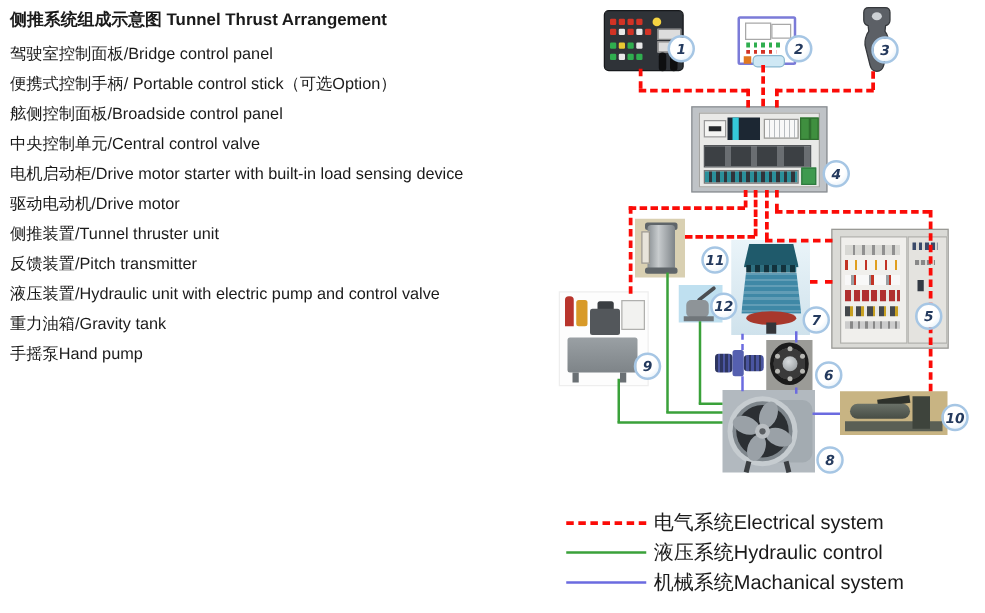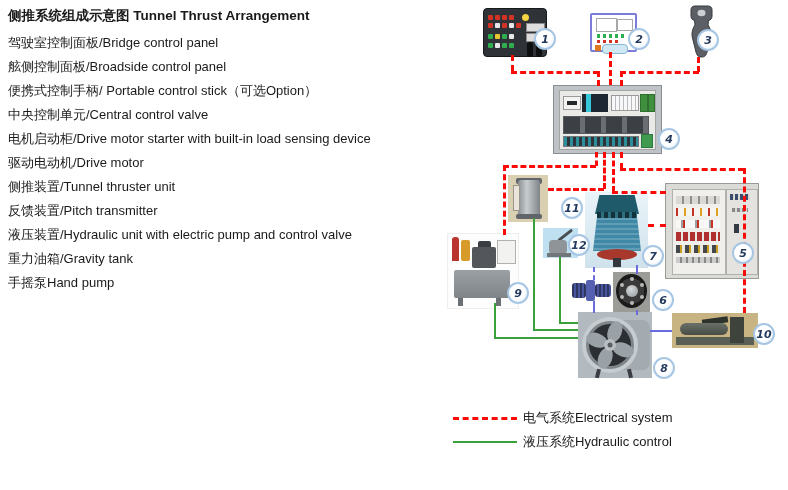--- a/index.html
+++ b/index.html
@@ -121,32 +121,32 @@
   .eq12-foot{position:absolute;left:4px;top:25px;width:24px;height:4px;background:#70767a;}
   .eq12-handle{position:absolute;left:16px;top:11px;width:18px;height:3px;background:#4a4e52;
                transform:rotate(-38deg);transform-origin:left bottom;border-radius:2px;}
   
   .legend{position:absolute;left:453px;top:406px;z-index:5;}
   .lgd-row{display:flex;align-items:center;height:24px;}
   .lgd-line{width:64px;margin-right:6px;}
   .ll-e{border-top:3px dashed #fb0b07;}
   .ll-h{border-top:2px solid #3aa13a;}
   .ll-m{border-top:2px solid #6b6be0;}
-  .lgd-label{font-size:13px;white-space:nowrap;}
+  .lgd-label{font-size:16px;white-space:nowrap;}
 </style>
 </head>
 <body>
 
 <div class="stage">
 
   <div class="title">侧推系统组成示意图 Tunnel Thrust Arrangement</div>
   <div class="clist">
     <div>驾驶室控制面板/Bridge control panel</div>
+    <div>便携式控制手柄/ Portable control stick（可选Option）</div>
     <div>舷侧控制面板/Broadside control panel</div>
-    <div>便携式控制手柄/ Portable control stick（可选Option）</div>
     <div>中央控制单元/Central control valve</div>
     <div>电机启动柜/Drive motor starter with built-in load sensing device</div>
     <div>驱动电动机/Drive motor</div>
     <div>侧推装置/Tunnel thruster unit</div>
     <div>反馈装置/Pitch transmitter</div>
     <div>液压装置/Hydraulic unit with electric pump and control valve</div>
     <div>重力油箱/Gravity tank</div>
     <div>手摇泵Hand pump</div>
   </div>
 
@@ -339,15 +339,19 @@
 
   <div class="legend">
     <div class="lgd-row">
       <div class="lgd-line ll-e"></div>
       <div class="lgd-label">电气系统Electrical system</div>
     </div>
     <div class="lgd-row">
       <div class="lgd-line ll-h"></div>
       <div class="lgd-label">液压系统Hydraulic control</div>
     </div>
+    <div class="lgd-row">
+      <div class="lgd-line ll-m"></div>
+      <div class="lgd-label">机械系统Machanical system</div>
+    </div>
   </div>
 
 </div>
 
 </body></html>

